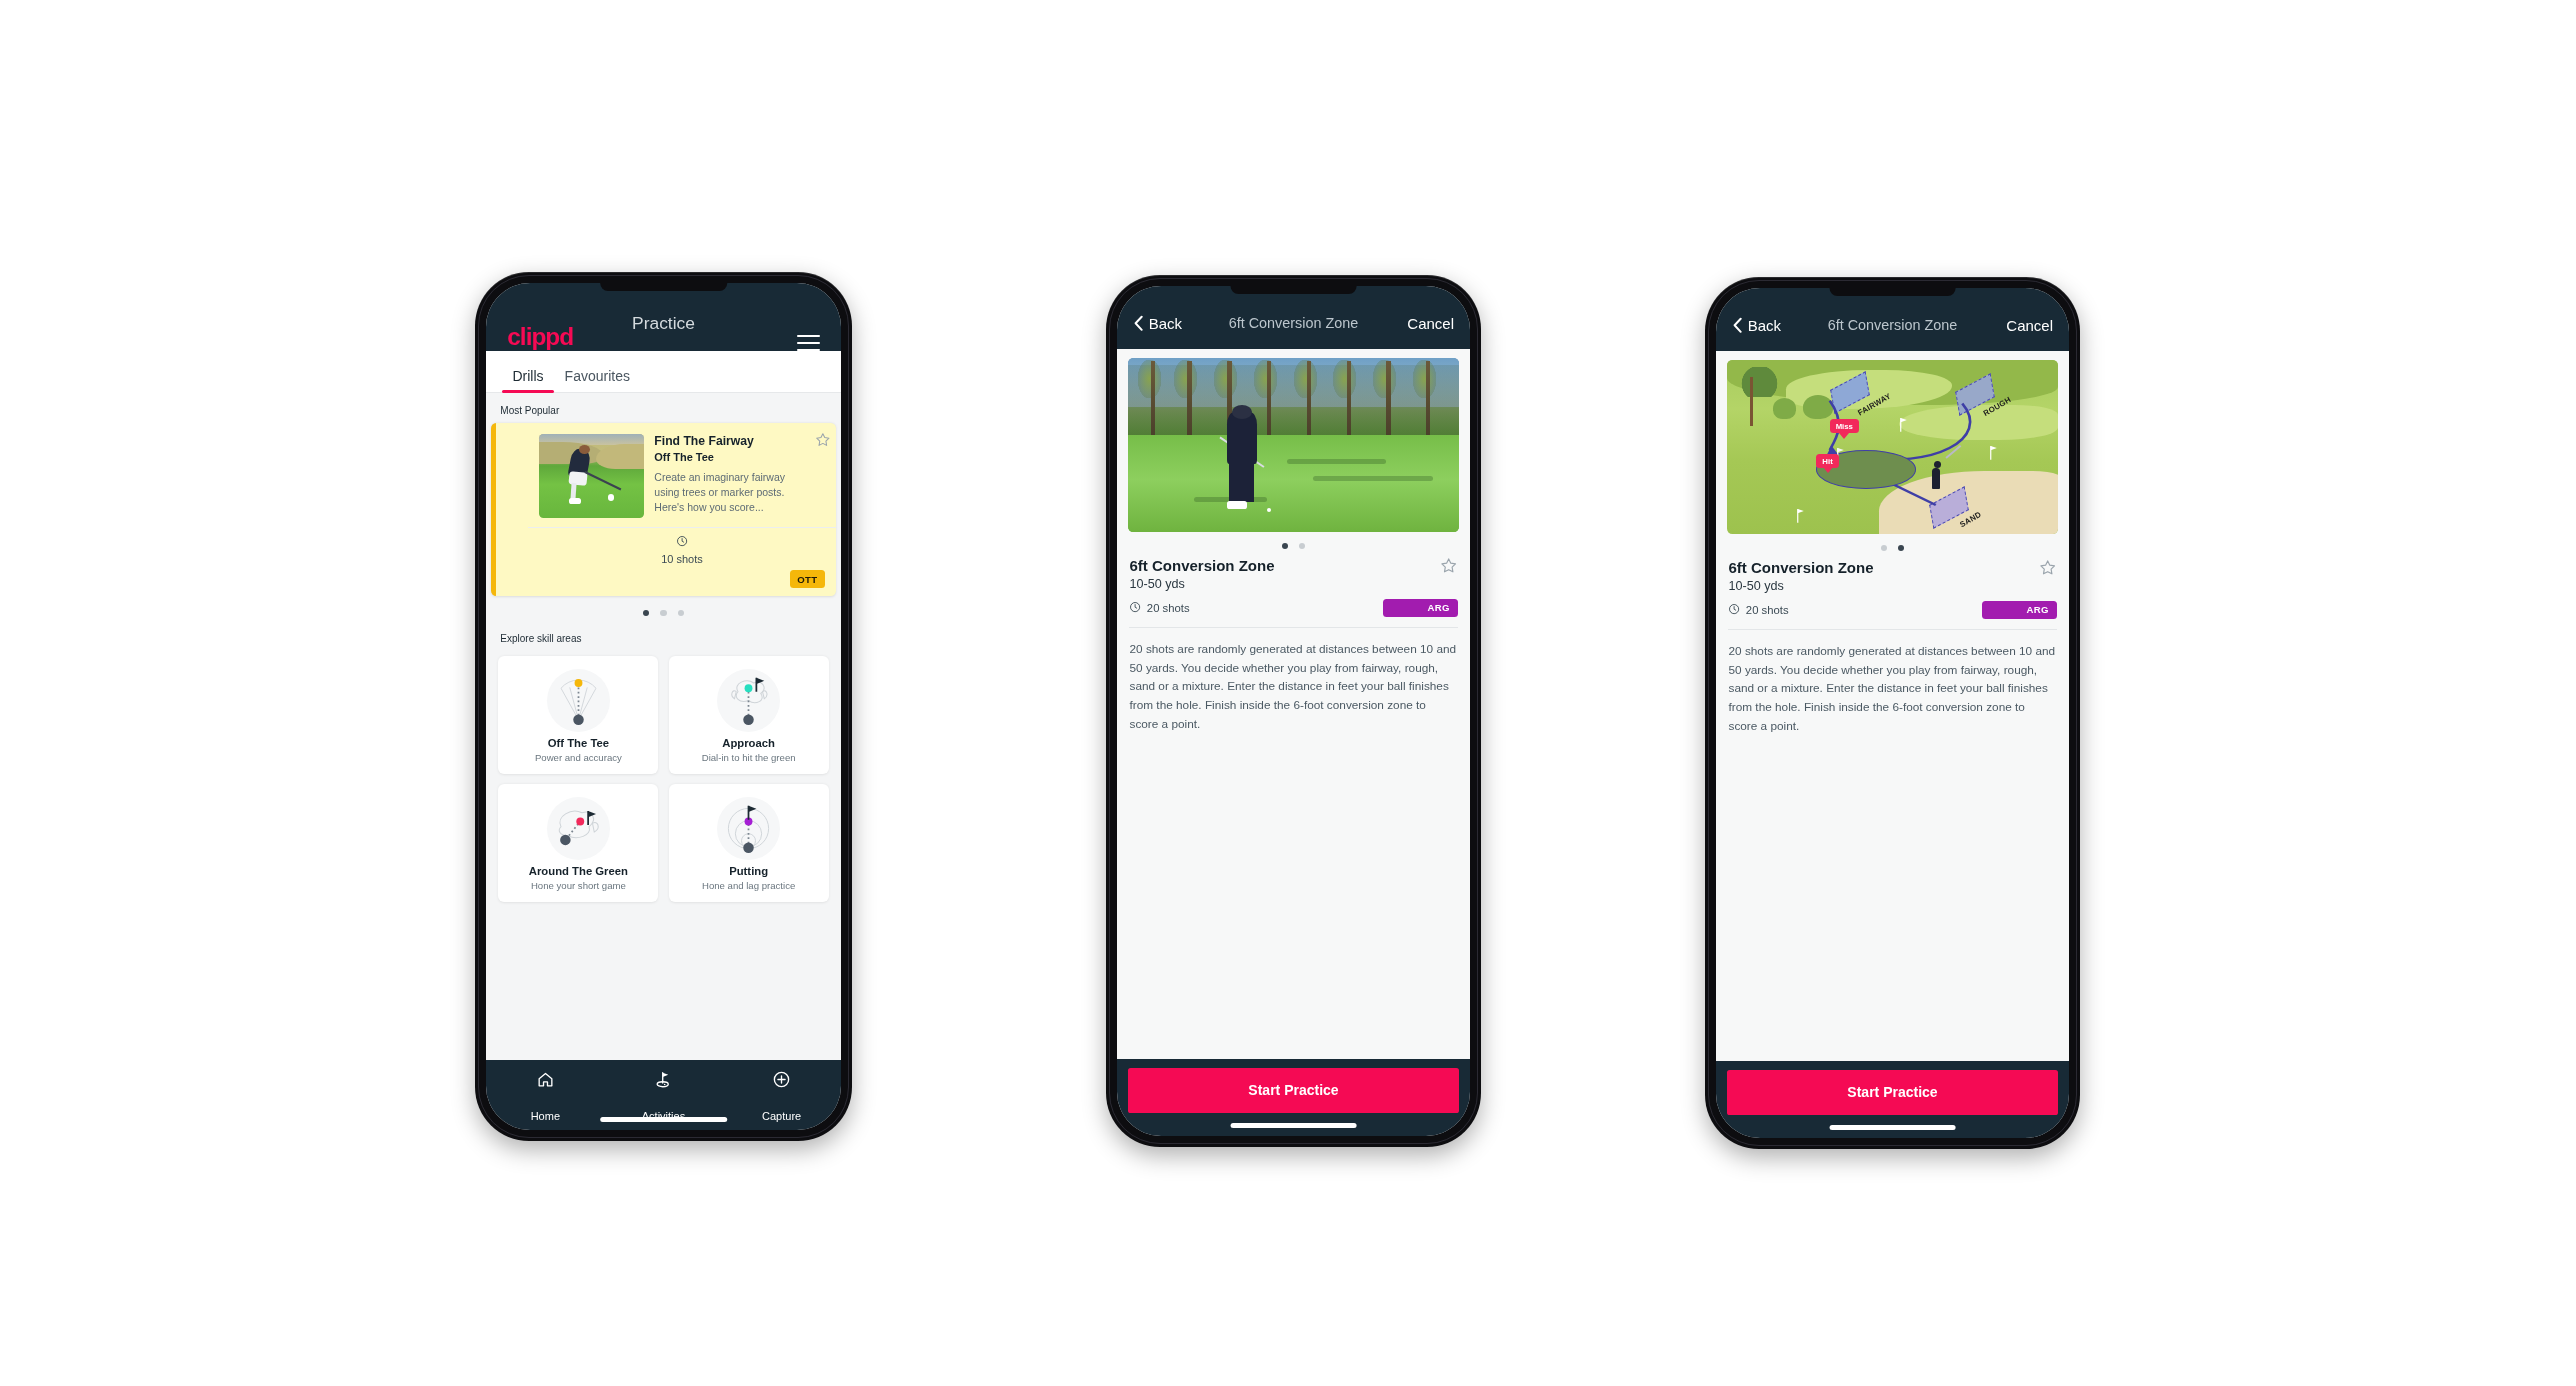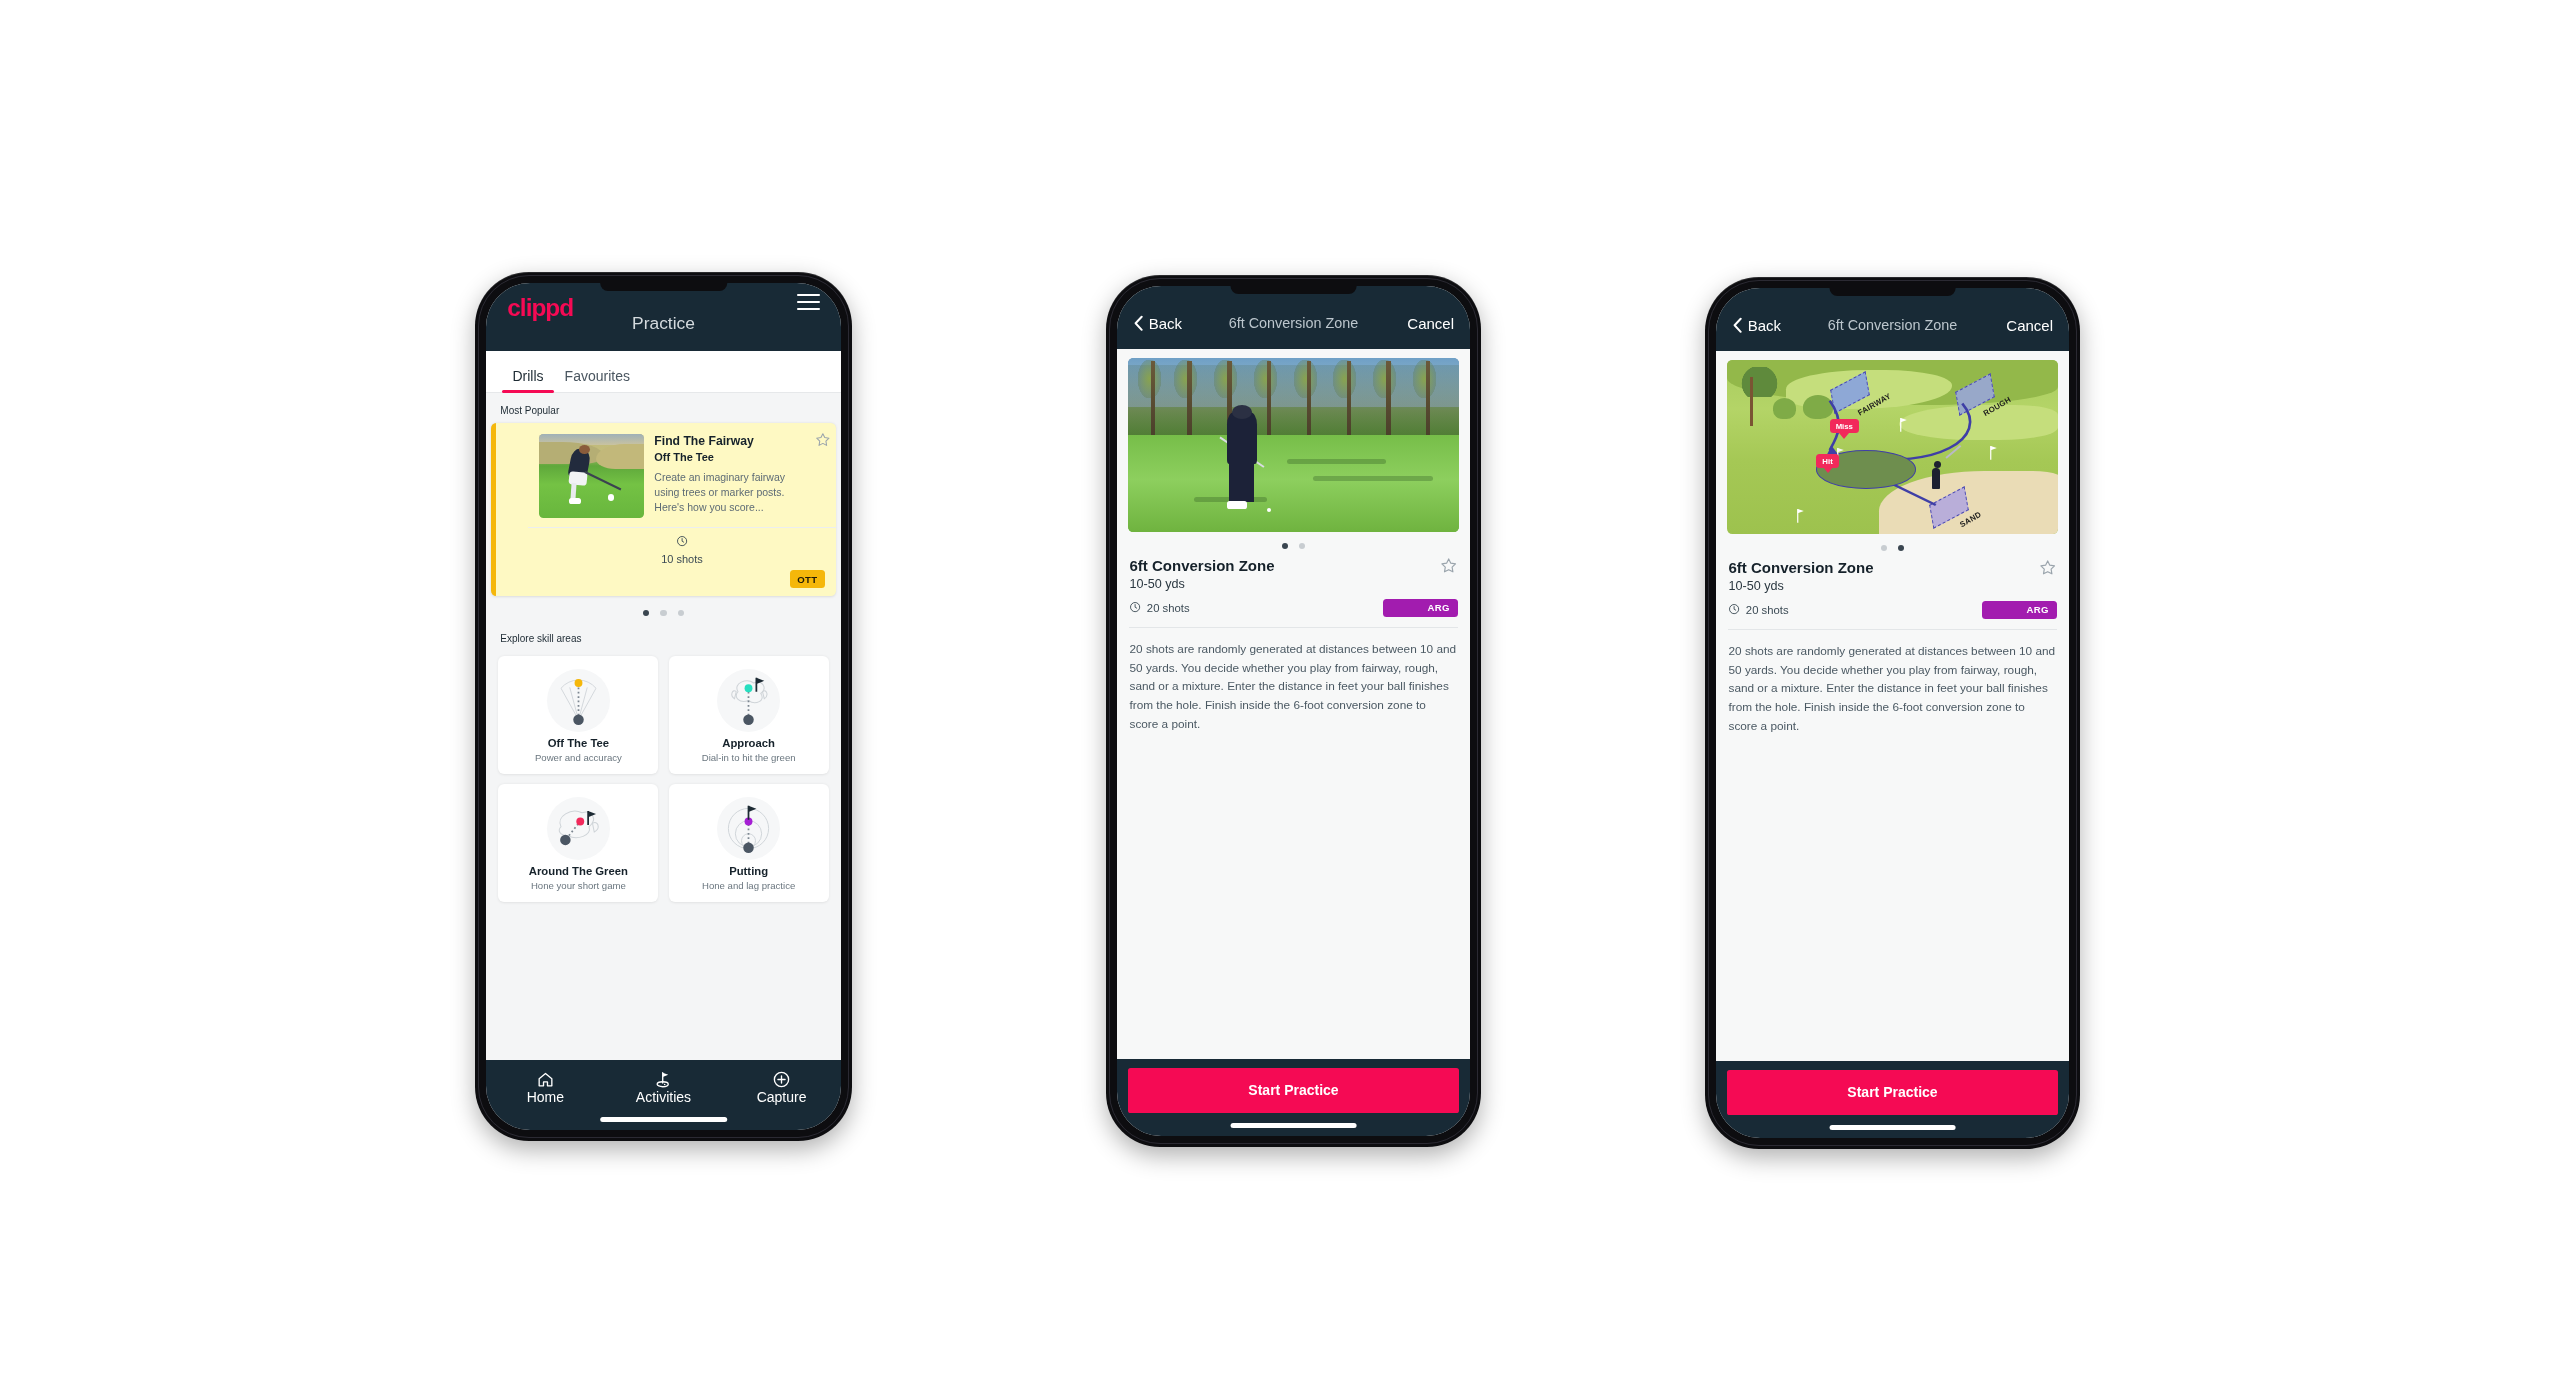--- a/index.html
+++ b/index.html
@@ -46,21 +46,21 @@
     width: 36%; height: 5.2px; border-radius: 3.5px; background: #ffffff;
     z-index: 41;
   }
 
   
   #phone1 { left: 475px; top: 272px; width: 377px; height: 869px; }
 
   .p1-topbar {
     background: #182a36;
     height: 68px;
-    display: flex; align-items: flex-start;
+    display: flex; align-items: flex-end;
     padding: 10.5px 21px 0 21px;
     position: relative;
     flex: 0 0 auto;
     gap: 11px;
   }
   .brand {
     color: #f50a54;
     font-size: 24.4px;
     font-weight: 700;
     letter-spacing: -1px;
@@ -193,21 +193,21 @@
 
   .p1-nav {
     background: #182a36;
     height: 70px;
     display: flex; align-items: flex-start; justify-content: space-around;
     padding-top: 10.5px;
     flex: 0 0 auto;
   }
   .nav-item { text-align: center; color: #ffffff; width: 33%; }
   .nav-ico { height: 19px; display: flex; align-items: center; justify-content: center; }
-  .nav-lbl { font-size: 14px; margin-top: 0; }
+  .nav-lbl { font-size: 11px; margin-top: 21px; }
 
   
   #phone2 { left: 1106px; top: 275px; width: 375px; height: 872px; }
   #phone3 { left: 1705px; top: 277px; width: 375px; height: 872px; }
 
   .d-topbar {
     background: #182a36;
     height: 63px;
     display: flex; align-items: center;
     padding: 10.5px 15.7px 0 15.7px;

